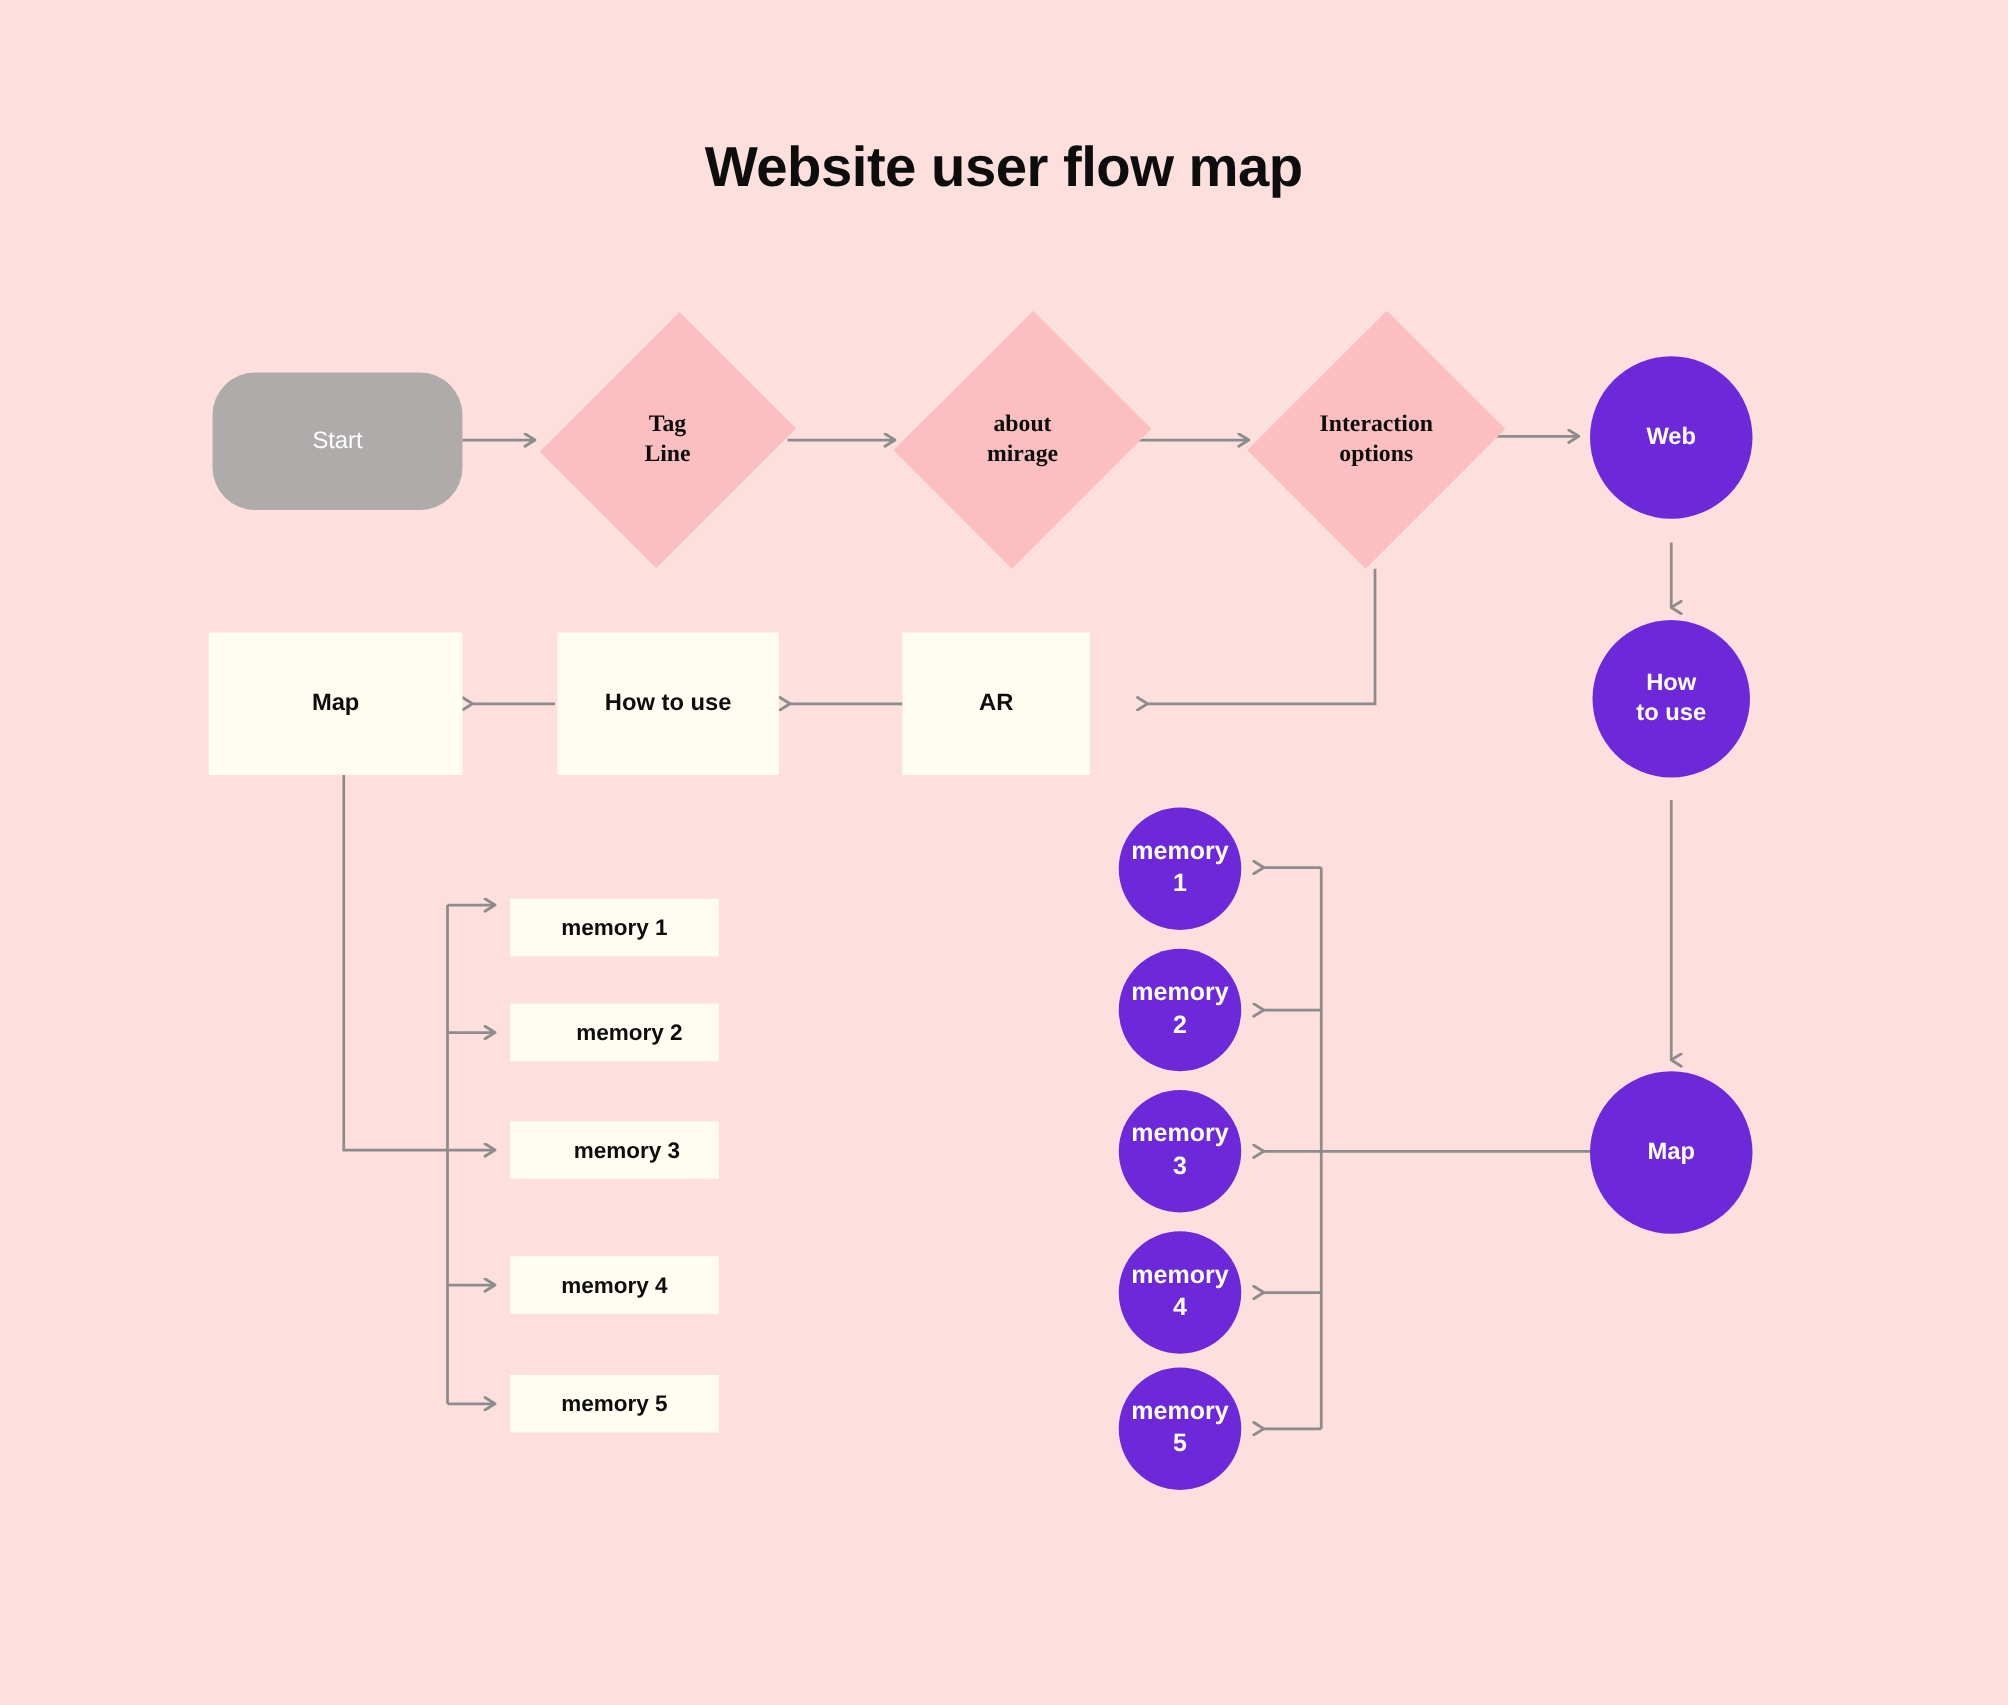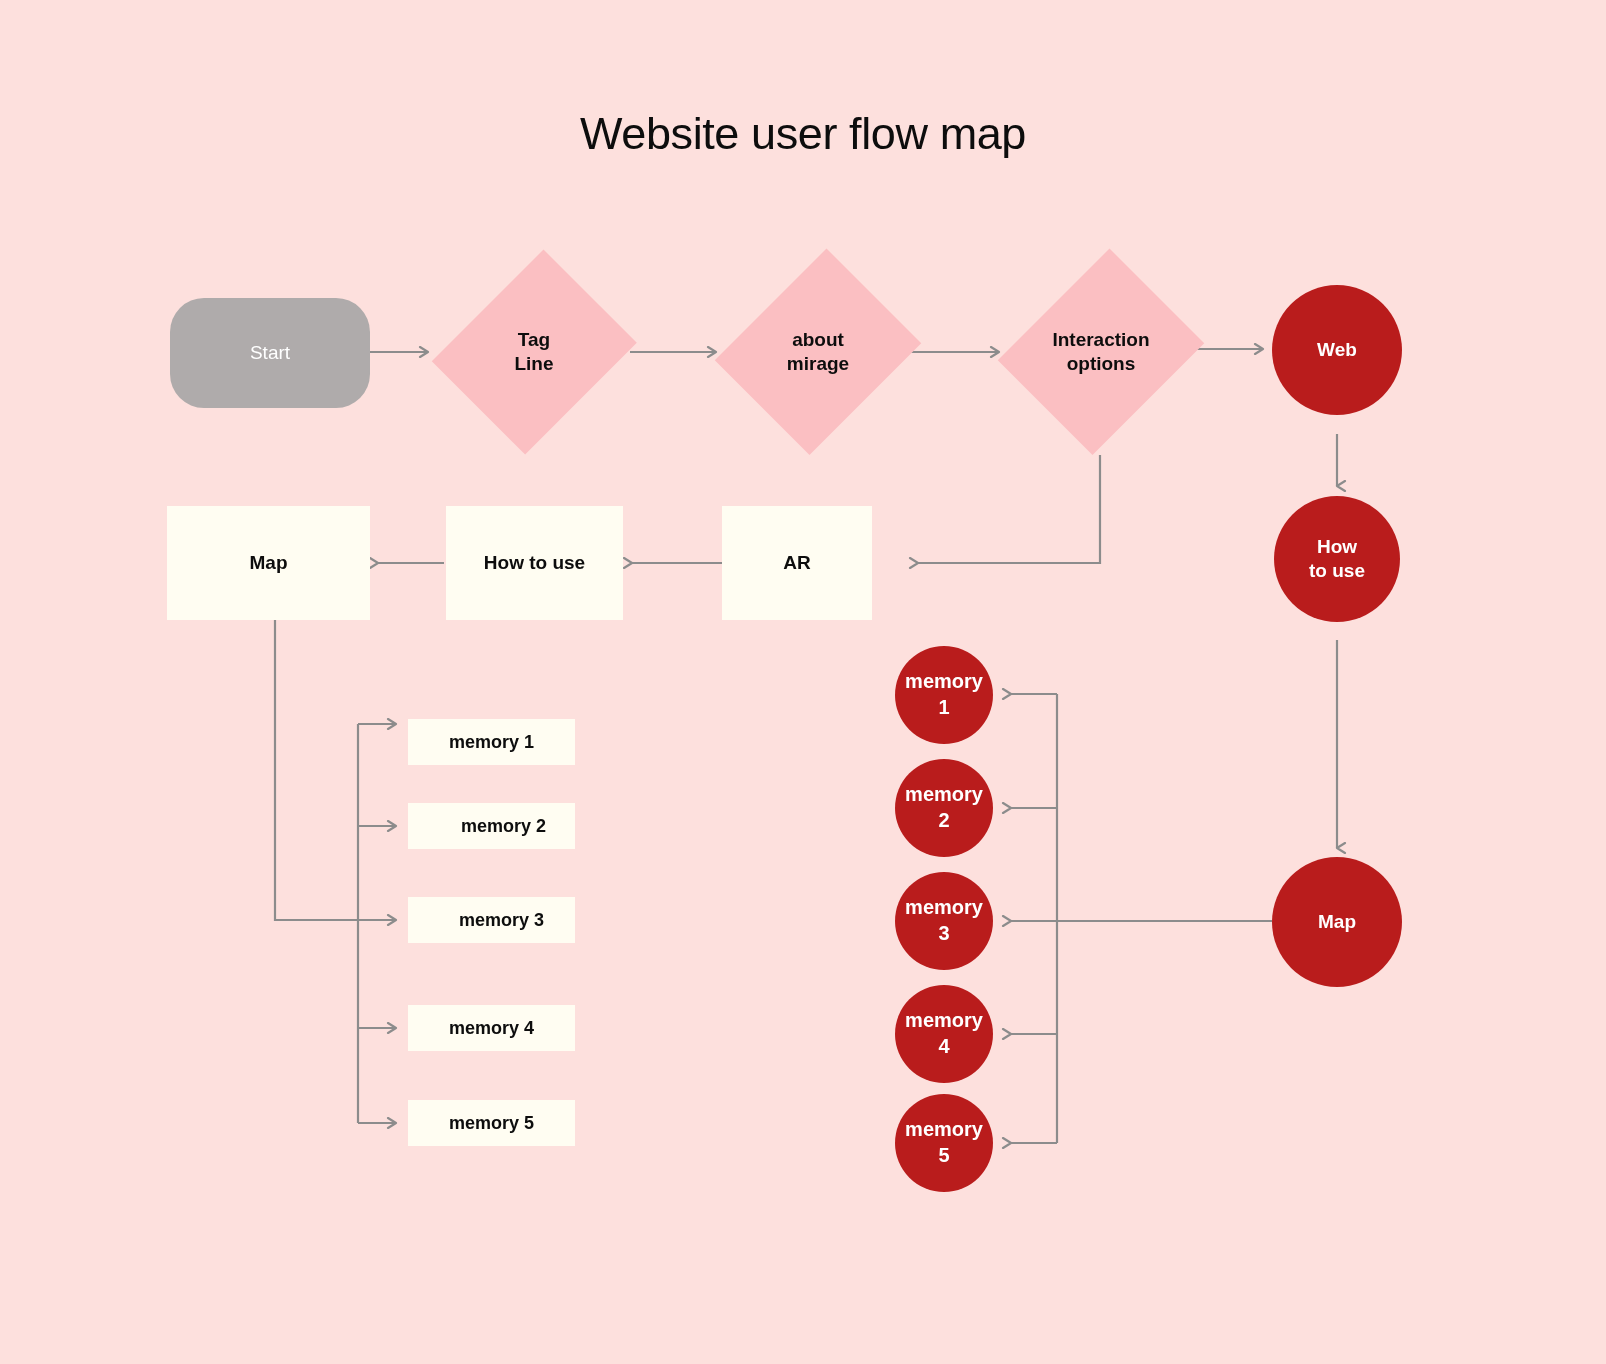--- a/index.html
+++ b/index.html
@@ -36,21 +36,21 @@
     box-sizing: border-box;
     z-index: 2;
   }
   .title {
     position: absolute;
     left: 0;
     top: 108px;
     width: 1606px;
     text-align: center;
     font-size: 45px;
-    font-weight: normal;
+    font-weight: bold;
     color: #0d0d0d;
     letter-spacing: -0.4px;
     z-index: 3;
   }
   
   .start-node {
     background: #afabab;
     border-radius: 34px;
     color: #ffffff;
     font-size: 19px;
@@ -70,25 +70,26 @@
     background: #fbbfc2;
     z-index: 0;
   }
   .diamond .diamond-label {
     position: relative;
     z-index: 1;
     font-size: 19px;
     font-weight: bold;
     color: #0d0d0d;
     line-height: 1.28;
+    font-family: Liberation Serif, serif;
   }
   
   .circle {
     border-radius: 50%;
-    background: #b91c1c;
+    background: #6d28d9;
     color: #ffffff;
     font-size: 19px;
     font-weight: bold;
     line-height: 1.25;
   }
   .circle.memory-circle {
     font-size: 20px;
     line-height: 1.28;
   }
   

